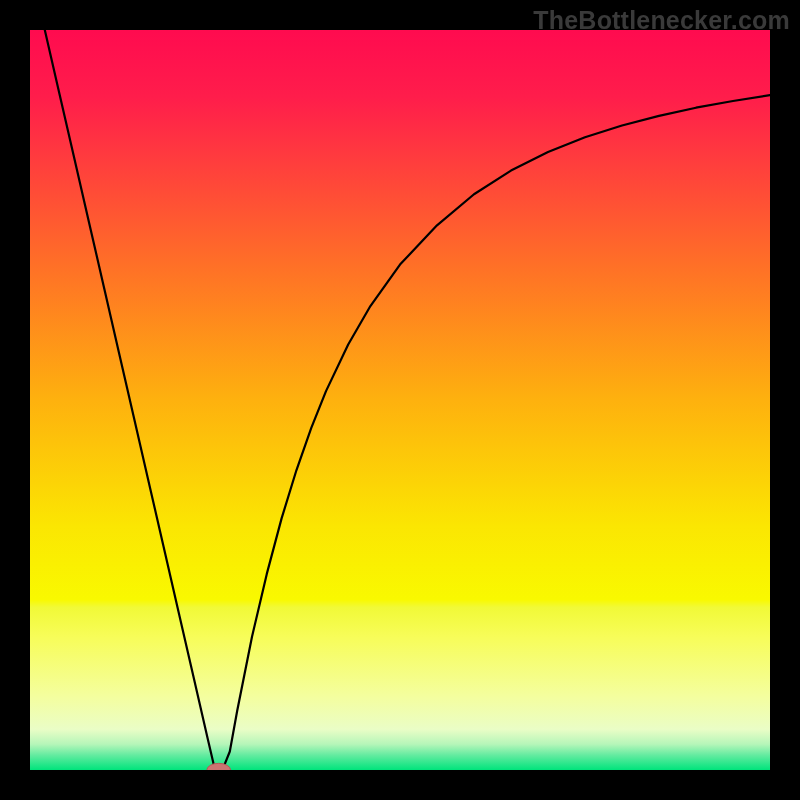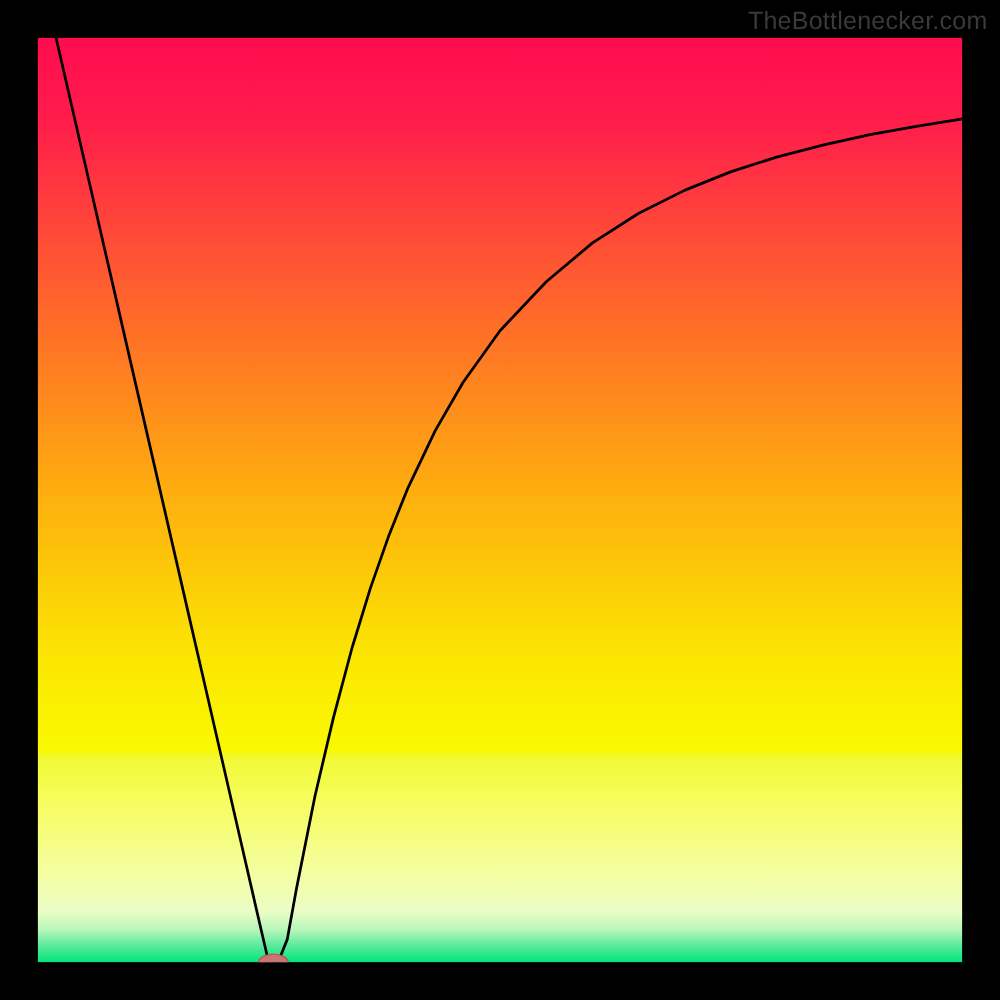--- a/index.html
+++ b/index.html
@@ -25,22 +25,22 @@
     top: 30px;
     width: 740px;
     height: 740px;
     overflow: hidden;
   }
   .watermark {
     position: absolute;
     top: 6px;
     right: 10px;
     color: #3a3a3a;
-    font-size: 20px;
-    font-weight: 400;
+    font-size: 25px;
+    font-weight: 700;
     letter-spacing: 0.2px;
   }
   svg { display: block; }
 </style>
 </head>
 <body>
 
 <div class="frame">
   <div class="watermark">TheBottlenecker.com</div>
 

